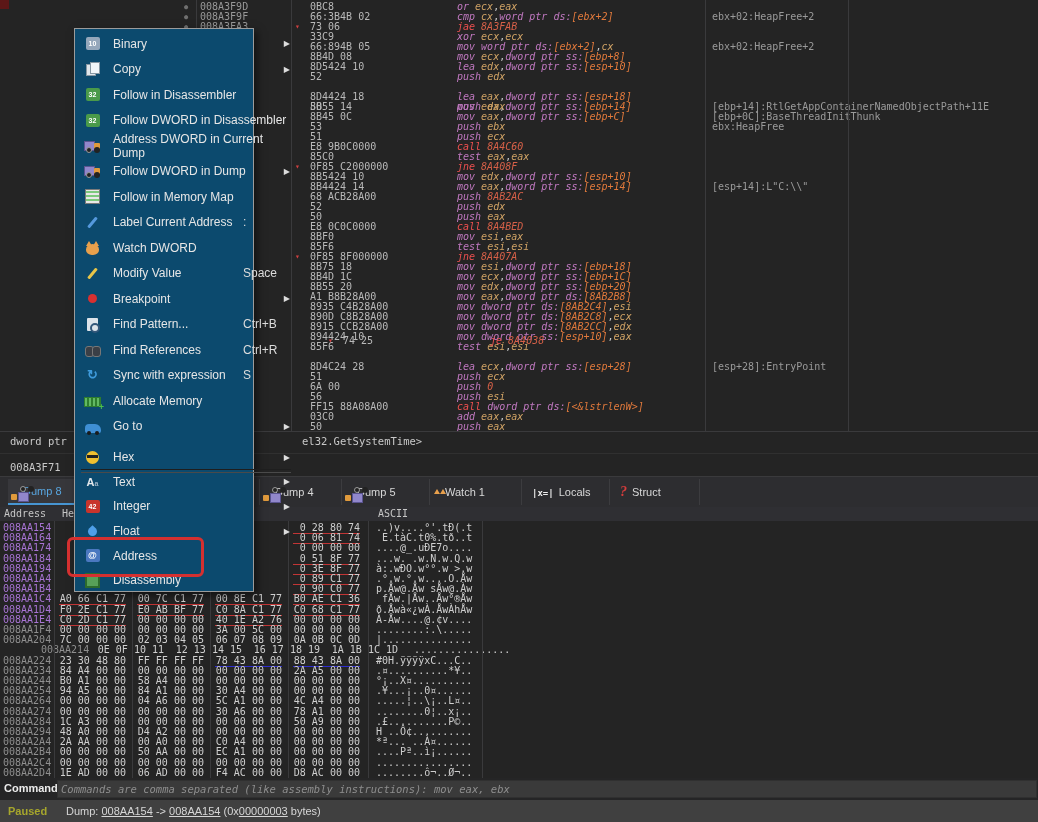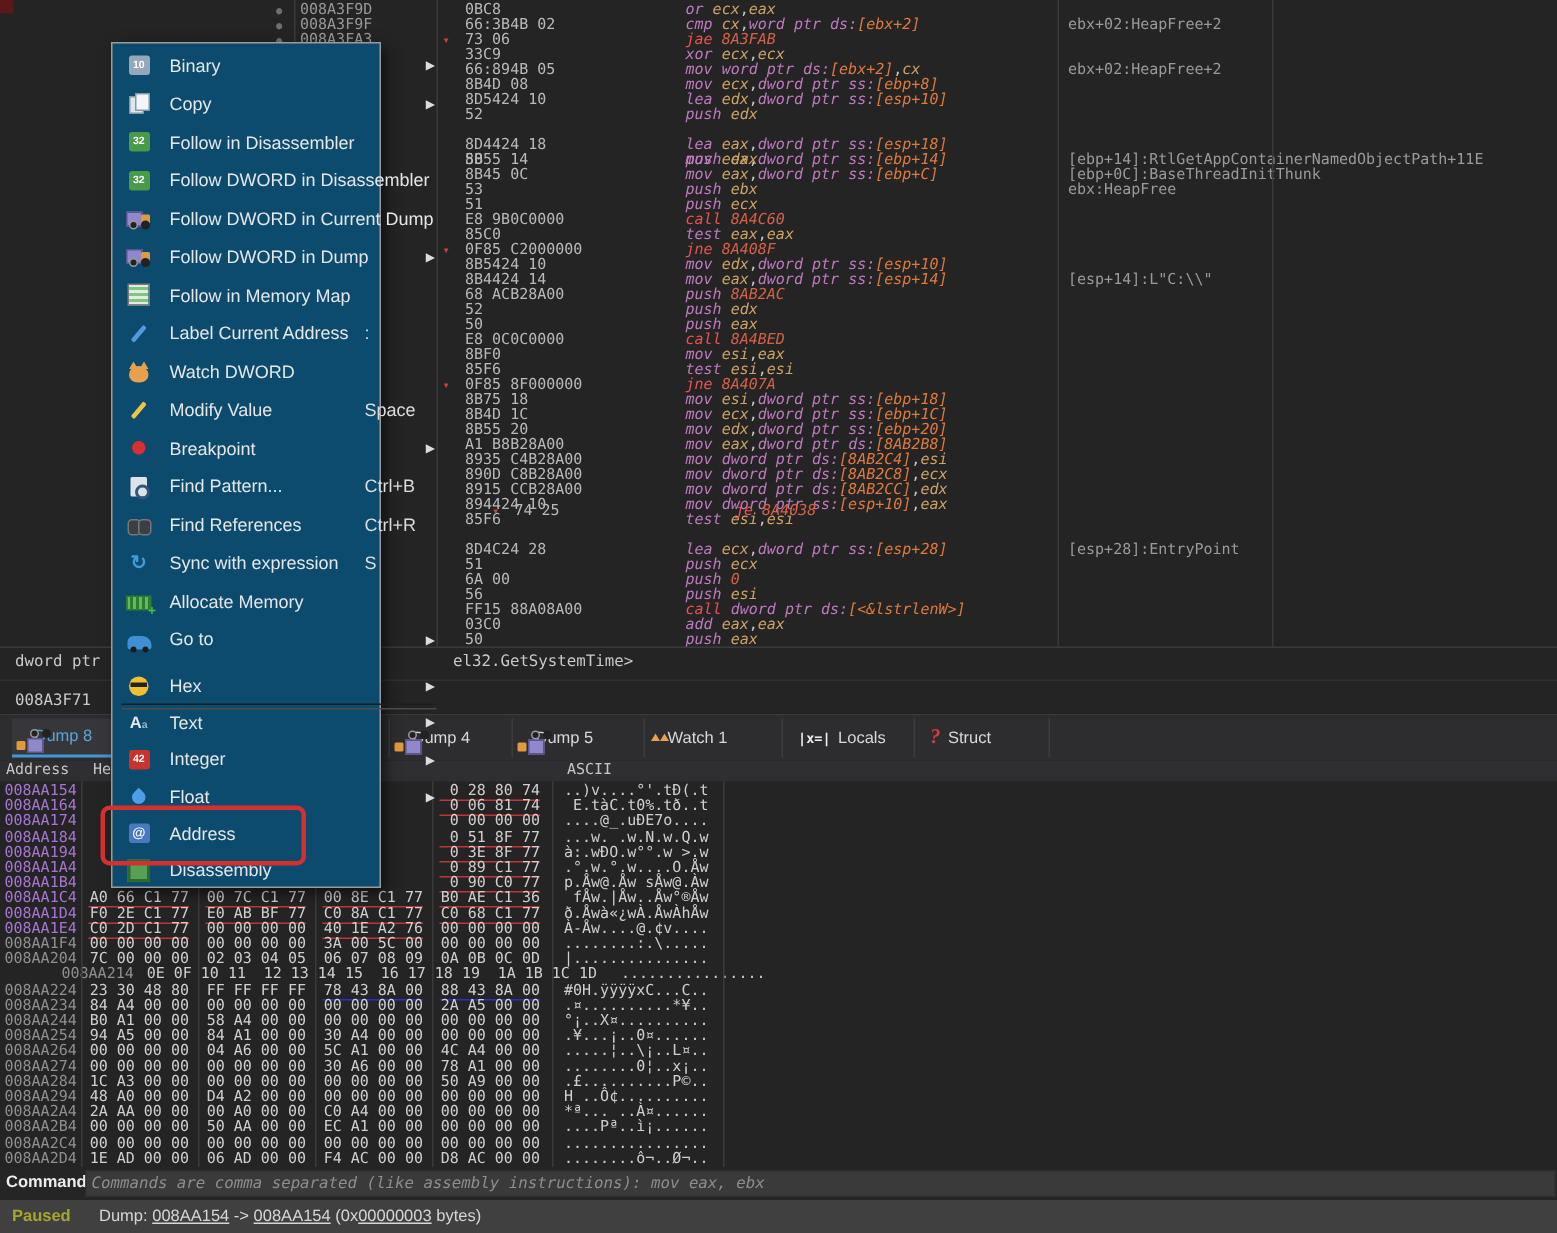--- a/index.html
+++ b/index.html
@@ -641,21 +641,21 @@
         <span class="lbl">Follow DWORD in Disassembler</span>
       </div>
       <div class="mi" style="top: 104px; height: 25.5px;">
         <span class="icw">
           <span class="ic-truck">
             <b></b>
             <i></i>
             <s></s>
           </span>
         </span>
-        <span class="lbl">Follow DWORD in Current Dump</span>
+        <span class="lbl">Address DWORD in Current Dump</span>
       </div>
       <div class="mi" style="top: 129.5px; height: 25.5px;">
         <span class="icw">
           <span class="ic-truck">
             <b></b>
             <i></i>
             <s></s>
           </span>
         </span>
         <span class="lbl">Follow DWORD in Dump</span>

